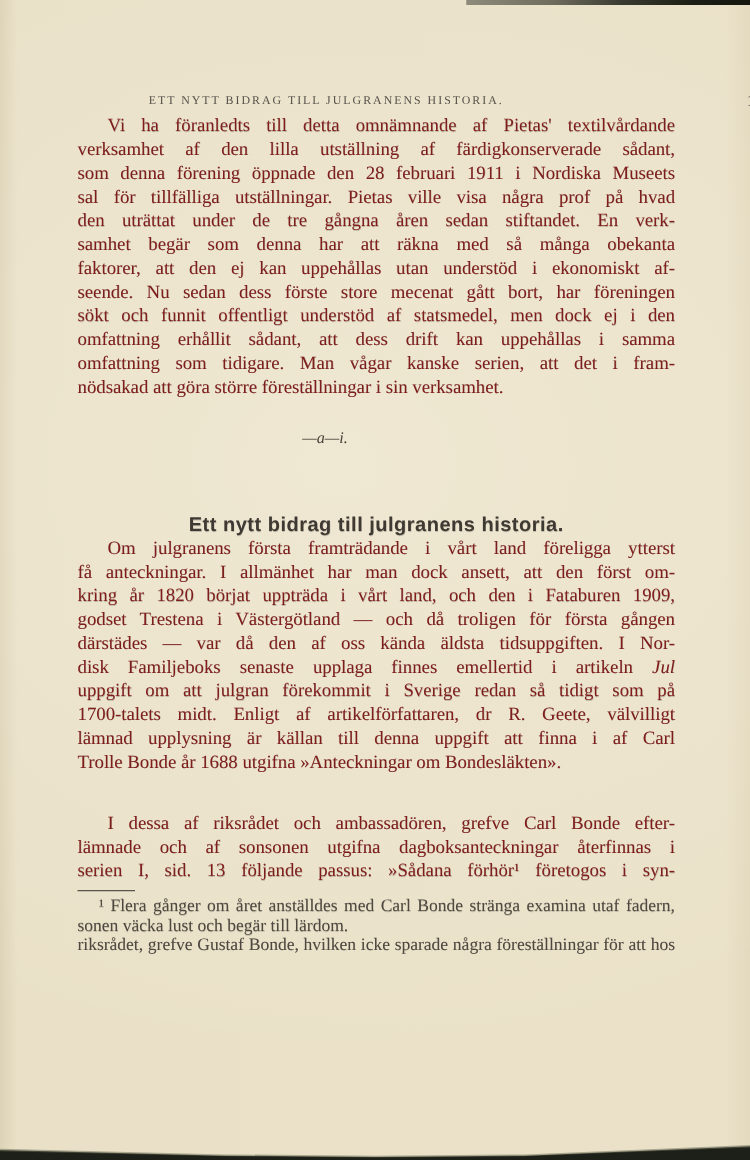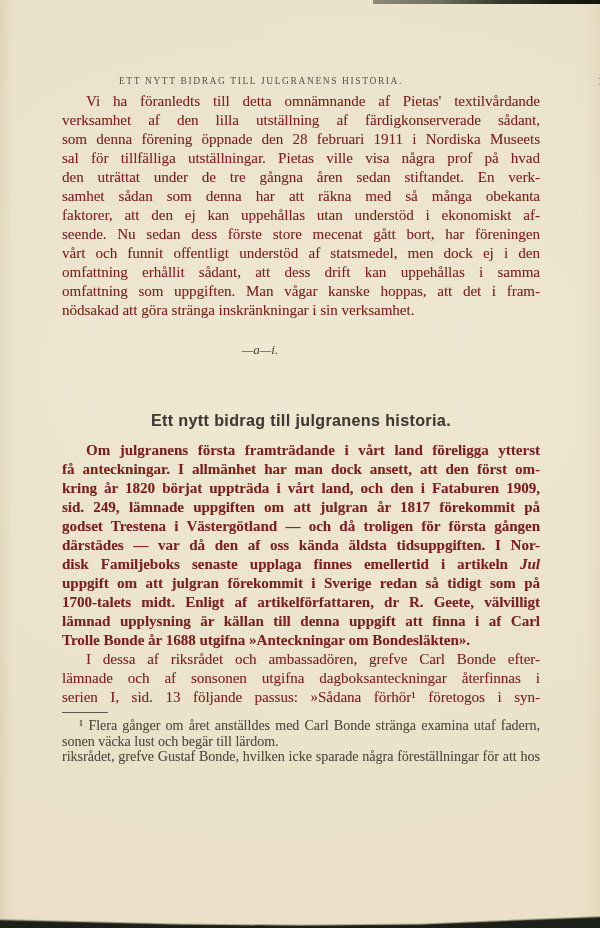--- a/index.html
+++ b/index.html
@@ -42,21 +42,21 @@
     font-size: 13px; color: #47423a; font-style: italic;
   }
 
   .heading {
     position: absolute; top: 412px; left: 62px; width: 478px;
     text-align: center; font-family: "Liberation Sans", sans-serif;
     font-weight: bold; font-size: 16px; letter-spacing: 0.4px; color: #3e3932;
     text-shadow: 0.3px 0.3px 0 rgba(62,57,50,0.25);
   }
 
-  .para2 { top: 441px; font-weight: bold; }
+  .para2 { top: 430px; }
   .para3 { top: 650px; }
 
   .footnote-rule {
     position: absolute; top: 712px; left: 62px; width: 46px; height: 1px;
     background: #5a554c;
   }
   .footnote {
     position: absolute; top: 718px; left: 62px; width: 478px;
     font-size: 14px; color: #4e4840;
     text-shadow: 0.2px 0.2px 0 rgba(74,66,54,0.25);
@@ -81,38 +81,37 @@
     <span>ETT NYTT BIDRAG TILL JULGRANENS HISTORIA.</span>
     <span class="page-num">123</span>
   </div>
 
   <div class="para para1">
     <div class="line indent">Vi ha föranledts till detta omnämnande af Pietas' textilvårdande</div>
     <div class="line">verksamhet af den lilla utställning af färdigkonserverade sådant,</div>
     <div class="line">som denna förening öppnade den 28 februari 1911 i Nordiska Museets</div>
     <div class="line">sal för tillfälliga utställningar. Pietas ville visa några prof på hvad</div>
     <div class="line">den uträttat under de tre gångna åren sedan stiftandet. En verk-</div>
-    <div class="line">samhet sådan som denna har att räkna med så många obekanta</div>
+    <div class="line">samhet begär som denna har att räkna med så många obekanta</div>
     <div class="line">faktorer, att den ej kan uppehållas utan understöd i ekonomiskt af-</div>
     <div class="line">seende. Nu sedan dess förste store mecenat gått bort, har föreningen</div>
-    <div class="line">vårt och funnit offentligt understöd af statsmedel, men dock ej i den</div>
+    <div class="line">sökt och funnit offentligt understöd af statsmedel, men dock ej i den</div>
     <div class="line">omfattning erhållit sådant, att dess drift kan uppehållas i samma</div>
-    <div class="line">omfattning som uppgiften. Man vågar kanske hoppas, att det i fram-</div>
-    <div class="line last">nödsakad att göra stränga inskränkningar i sin verksamhet.</div>
+    <div class="line">omfattning som tidigare. Man vågar kanske serien, att det i fram-</div>
+    <div class="line last">nödsakad att göra större föreställningar i sin verksamhet.</div>
   </div>
 
   <div class="signature">—a—i.</div>
 
   <div class="heading">Ett nytt bidrag till julgranens historia.</div>
 
   <div class="para para2">
     <div class="line indent">Om julgranens första framträdande i vårt land föreligga ytterst</div>
     <div class="line">få anteckningar. I allmänhet har man dock ansett, att den först om-</div>
     <div class="line">kring år 1820 börjat uppträda i vårt land, och den i Fataburen 1909,</div>
-    <div class="line">sid. 249, lämnade uppgiften om att julgran år 1817 förekommit på</div>
     <div class="line">godset Trestena i Västergötland — och då troligen för första gången</div>
     <div class="line">därstädes — var då den af oss kända äldsta tidsuppgiften. I Nor-</div>
     <div class="line"><span>disk Familjeboks senaste upplaga finnes emellertid i artikeln </span><span class="it">Jul</span></div>
     <div class="line">uppgift om att julgran förekommit i Sverige redan så tidigt som på</div>
     <div class="line">1700-talets midt. Enligt af artikelförfattaren, dr R. Geete, välvilligt</div>
     <div class="line">lämnad upplysning är källan till denna uppgift att finna i af Carl</div>
     <div class="line last">Trolle Bonde år 1688 utgifna »Anteckningar om Bondesläkten».</div>
   </div>
 
   <div class="para para3">

